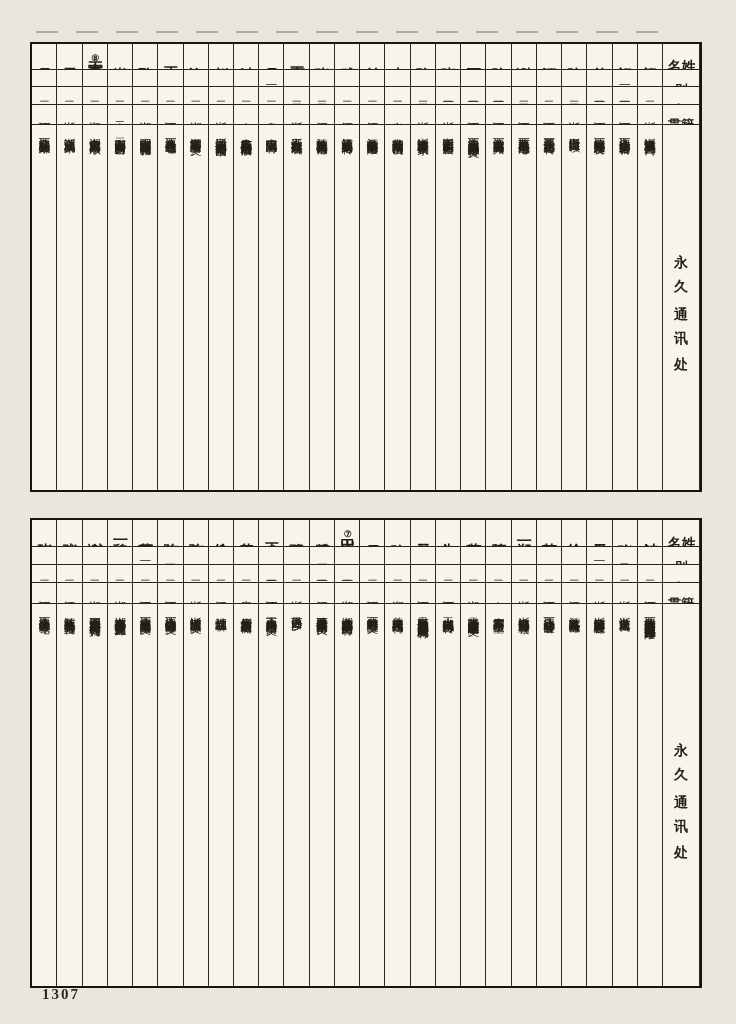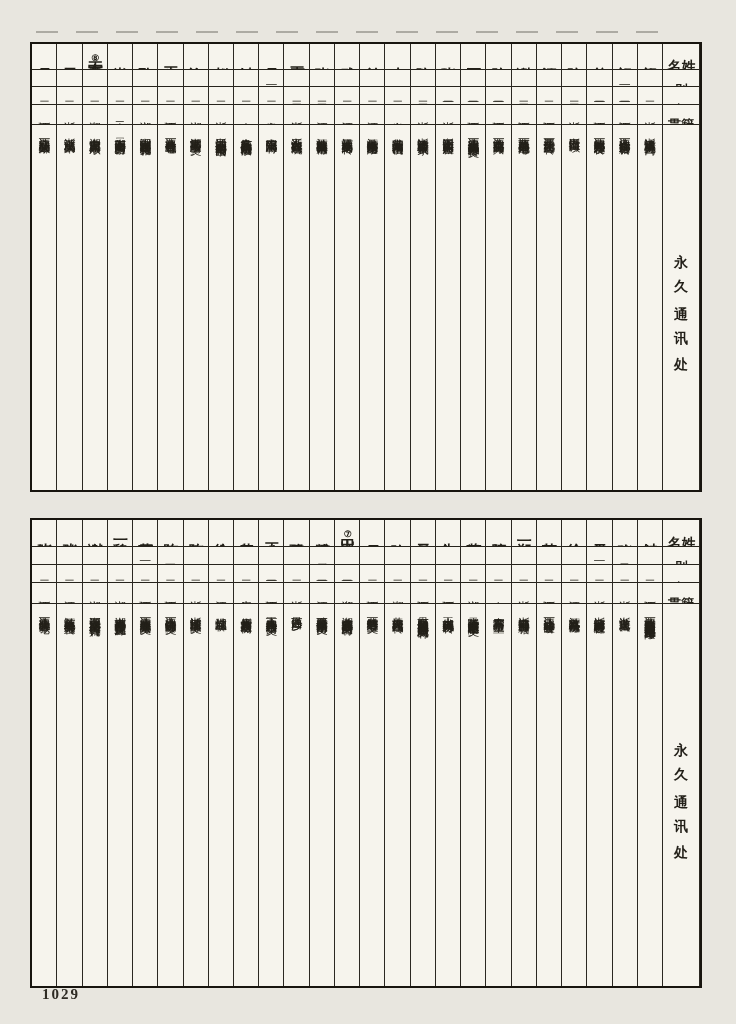--- a/index.html
+++ b/index.html
@@ -940,13 +940,13 @@
       </div>
       <div class="cell native-cell">
         <span class="vtxt">江西上饶</span>
       </div>
       <div class="cell address-cell">
         <span class="vtxt">江西上饶大井巷三号张宅</span>
       </div>
     </div>
   </div>
 
-<div class="page-number">1029</div>
+<div class="page-number">1307</div>
 
 </body></html>

